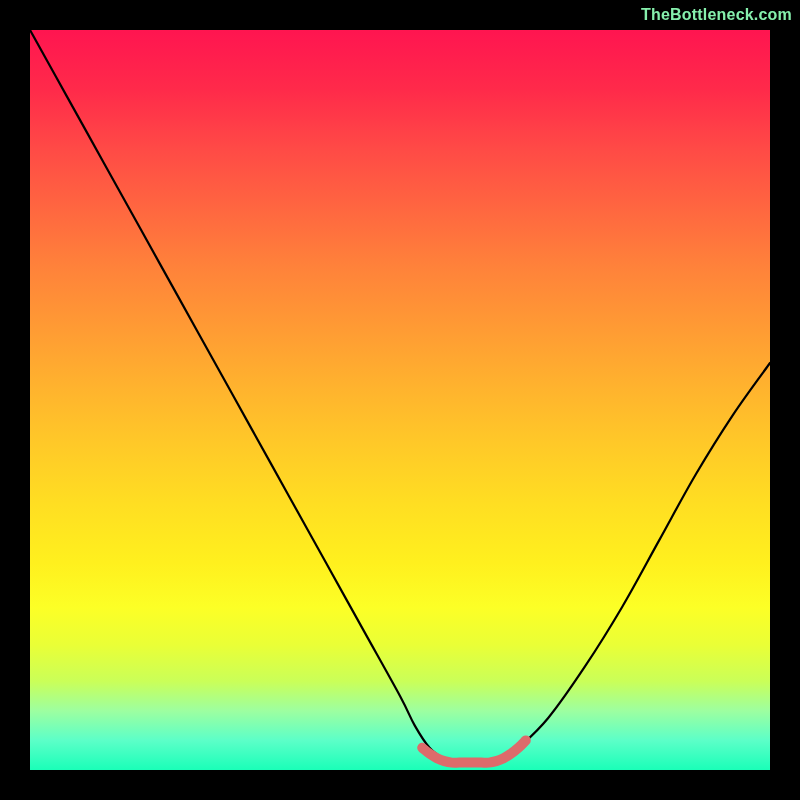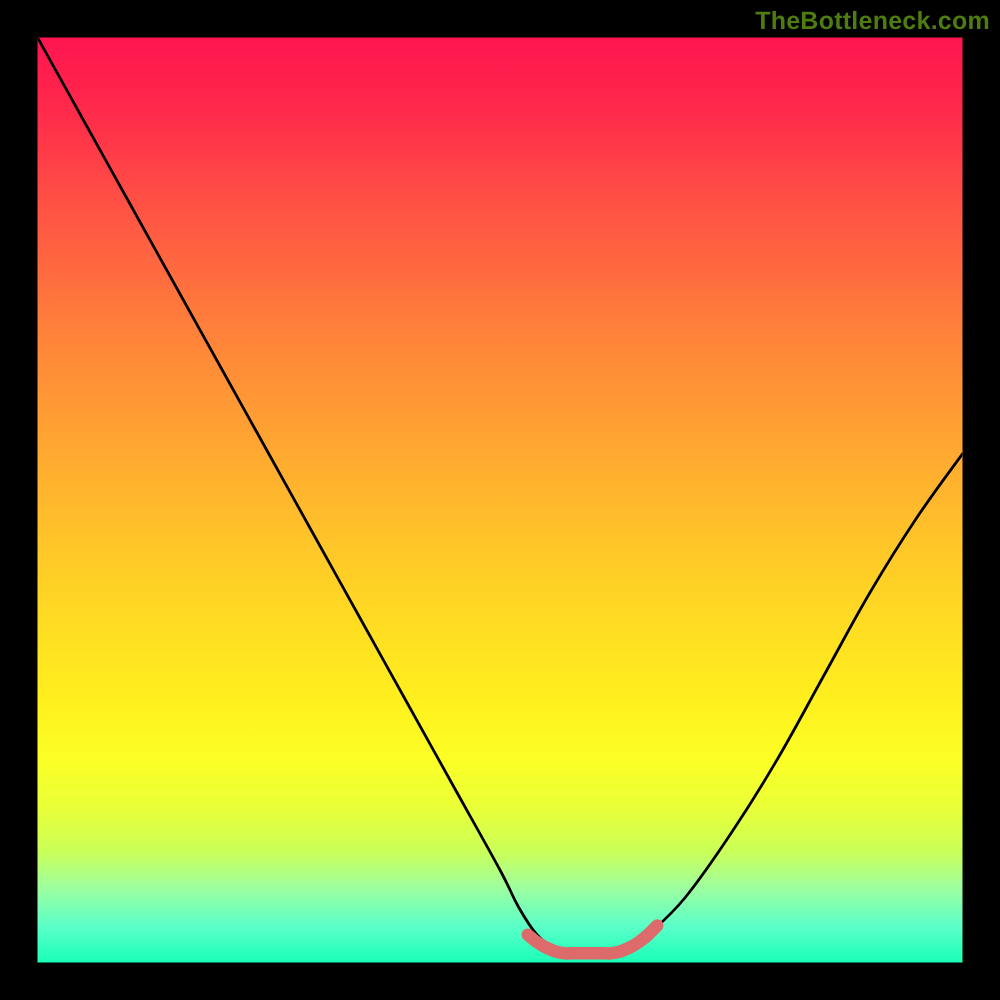--- a/index.html
+++ b/index.html
@@ -33,23 +33,23 @@
       #9dffa0 92%,
       #5cffc8 96%,
       #1affb8 100%
     );
   }
   .watermark {
     position: absolute;
     top: 6px;
     right: 8px;
     font-family: Arial, Helvetica, sans-serif;
-    font-size: 20px;
+    font-size: 16px;
     font-weight: 600;
-    color: #4d7c0f;
+    color: #86efac;
     letter-spacing: 0.2px;
     z-index: 5;
   }
   svg.curve {
     position: absolute;
     left: 0;
     top: 0;
     width: 740px;
     height: 740px;
   }

